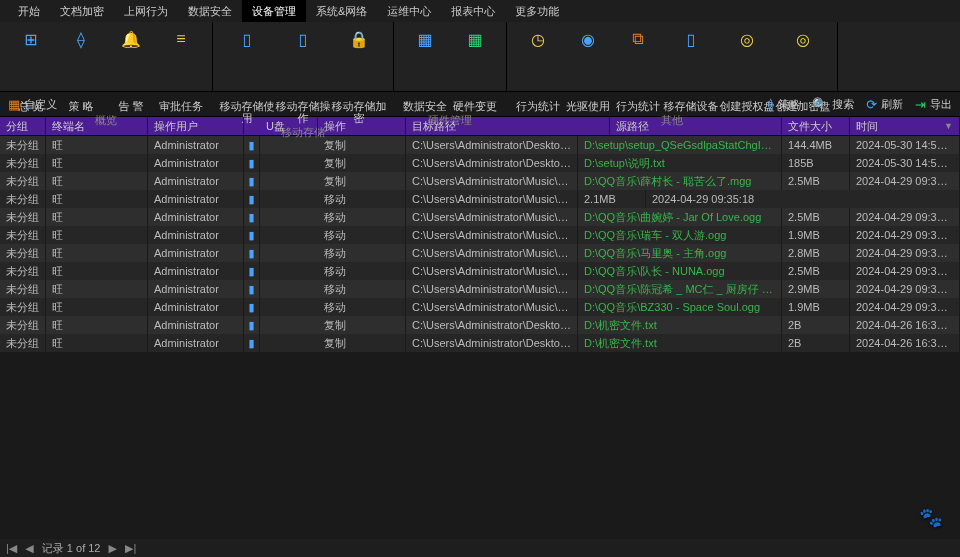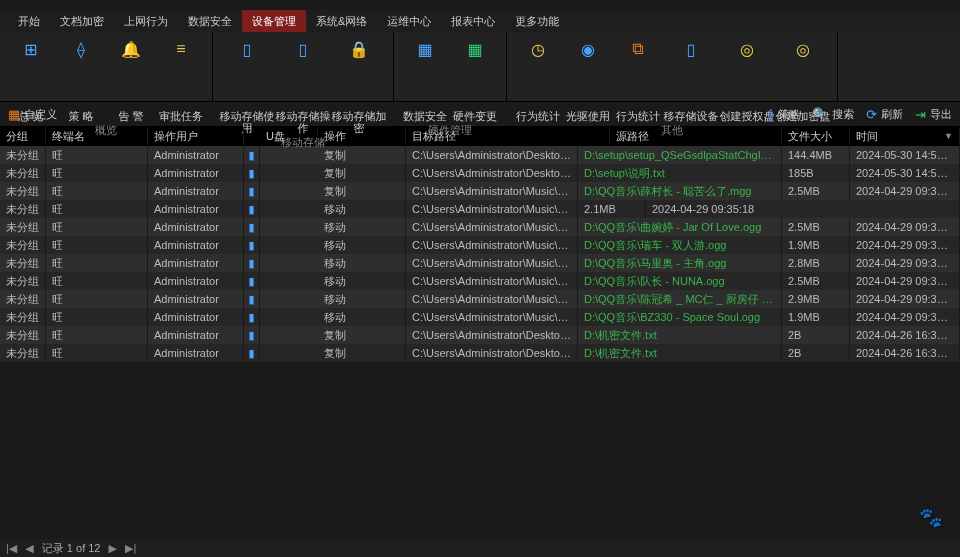--- a/index.html
+++ b/index.html
@@ -14,30 +14,29 @@
   position: relative;
 }
 
 
 .menubar {
   display: flex;
   background: #1e1e1e;
   height: 22px;
   align-items: center;
   padding-left: 8px;
-  margin-top: 10px;
 }
 .menubar .menu-item {
   padding: 0 10px;
   line-height: 22px;
   color: #ccc;
   cursor: pointer;
 }
 .menubar .menu-item.active {
-  background: #7f1d1d;
+  background: #000000;
   color: #fff;
   text-align: center;
 }
 
 
 .ribbon {
   background: #222;
   border-bottom: 1px solid #000;
   height: 70px;
   display: flex;
@@ -107,21 +106,21 @@
 .blue { color: #4aa3ff; }
 .green-i { color: #2ecc71; }
 .orange-i { color: #e67e22; }
 
 
 .table-wrap {
   overflow: hidden;
 }
 .thead {
   display: flex;
-  background: #000000;
+  background: #4c1d95;
   height: 20px;
   align-items: center;
   border-top: 1px solid #000;
   border-bottom: 1px solid #000;
 }
 .cell {
   padding: 0 6px;
   white-space: nowrap;
   overflow: hidden;
   text-overflow: ellipsis;

